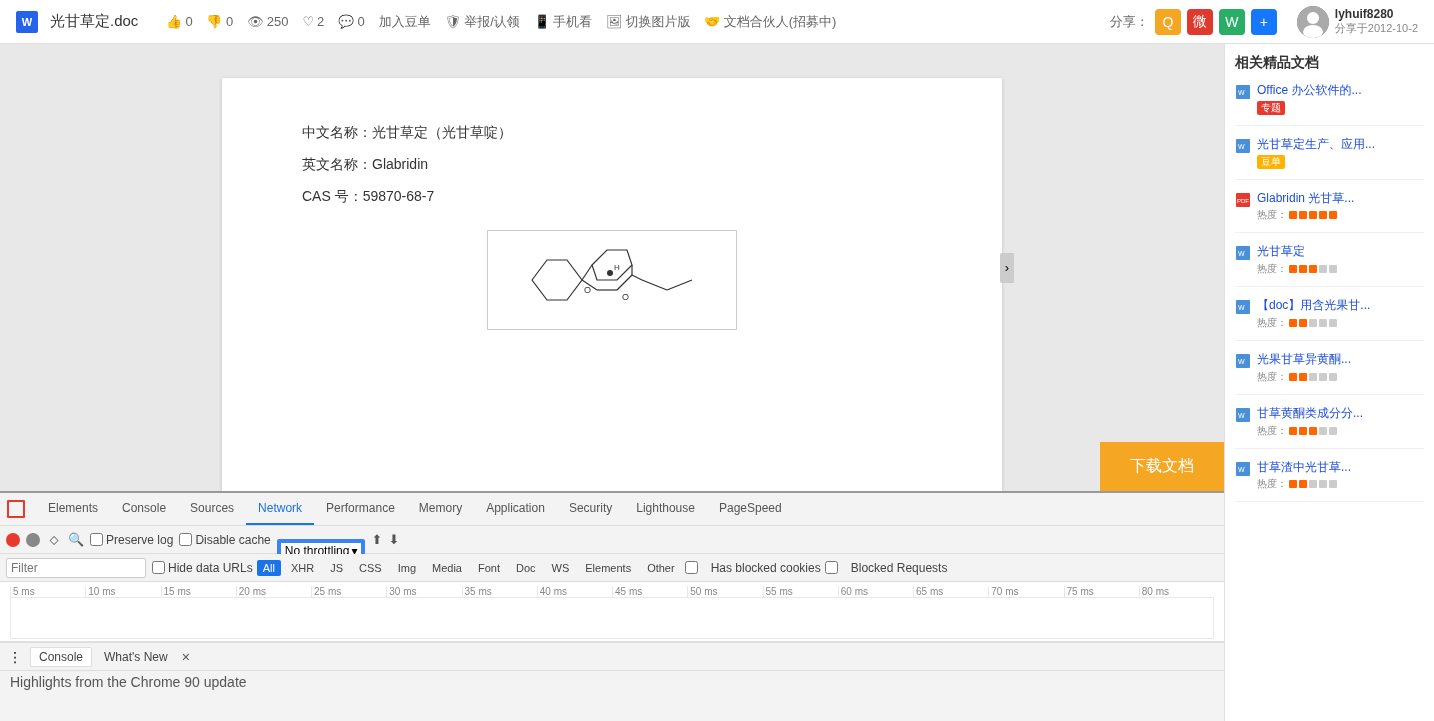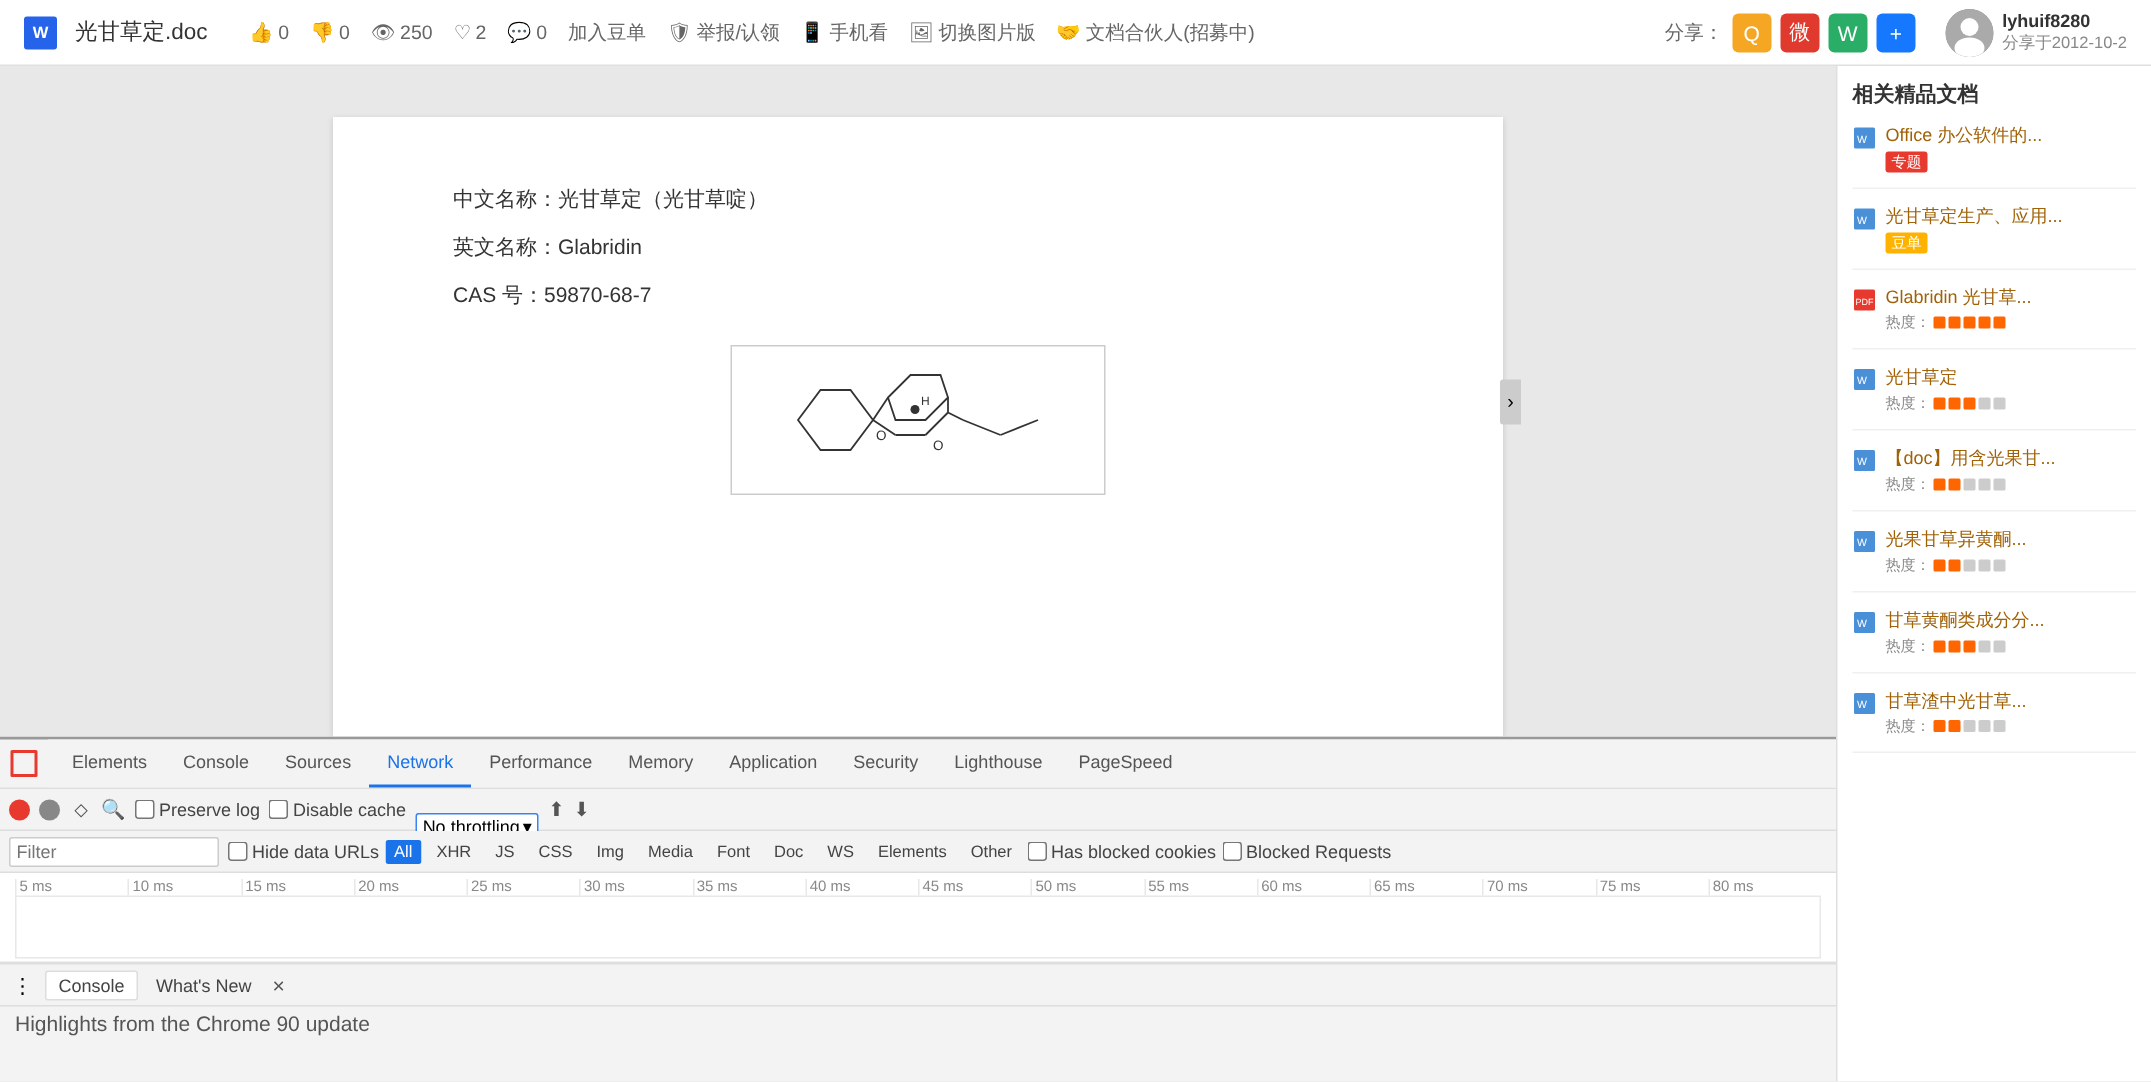--- a/index.html
+++ b/index.html
@@ -174,21 +174,21 @@
       cursor: pointer;
     }
     .sidebar-doc-icon {
       width: 16px; height: 16px;
       flex-shrink: 0;
       margin-top: 2px;
     }
     .sidebar-doc-info { flex: 1; }
     .sidebar-doc-title {
       font-size: 12px;
-      color: #a16207;
+      color: #1d4ed8;
       line-height: 1.4;
       word-break: break-all;
     }
     .badge-zhuanjia {
       display: inline-block;
       background: #e8392e;
       color: #fff;
       font-size: 10px;
       padding: 0 4px;
       border-radius: 2px;
@@ -290,21 +290,21 @@
       font-size: 12px;
       color: #444;
       cursor: pointer;
       white-space: nowrap;
     }
     .devtools-checkbox-label input { margin: 0; }
     .throttle-select {
       display: flex;
       align-items: flex-end;
       background: #fff;
-      border: 1px solid #3b82f6;
+      border: 4px solid #3b82f6;
       border-radius: 2px;
       padding: 1px 4px;
       font-size: 12px;
       cursor: pointer;
       gap: 2px;
       margin-top: 22px;
     }
     .upload-btn { font-size: 13px; color: #555; cursor: pointer; }
 
     .filter-bar {
@@ -340,21 +340,21 @@
       background: transparent;
       border: 1px solid transparent;
     }
     .filter-tag.active {
       background: #1a73e8;
       color: #fff;
     }
     .filter-checkbox-label {
       display: flex;
       align-items: center;
-      gap: 3px;
+      gap: 13px;
       font-size: 12px;
       color: #444;
       white-space: nowrap;
       cursor: pointer;
     }
 
     .timeline-area {
       background: #fff;
       height: 60px;
       border-bottom: 1px solid #e0e0e0;
@@ -498,20 +498,21 @@
               <line x1="165" y1="55" x2="190" y2="45"></line>
               <line x1="130" y1="40" x2="140" y2="45"></line>
 
               <text x="82" y="58" font-size="9" fill="#333" stroke="none">O</text>
               <text x="120" y="65" font-size="9" fill="#333" stroke="none">O</text>
             </svg>
           </div>
         </div>
       </div>
 
+      <button class="download-btn">下载文档</button>
 
       <div class="collapse-arrow">›</div>
     </div>
 
     <div class="devtools" style="height:230px;">
 
       <div style="display:flex;align-items:flex-start;border-bottom:1px solid #ddd;">
 
         <div class="devtools-corner-icon">
           <div class="red-box"></div>

